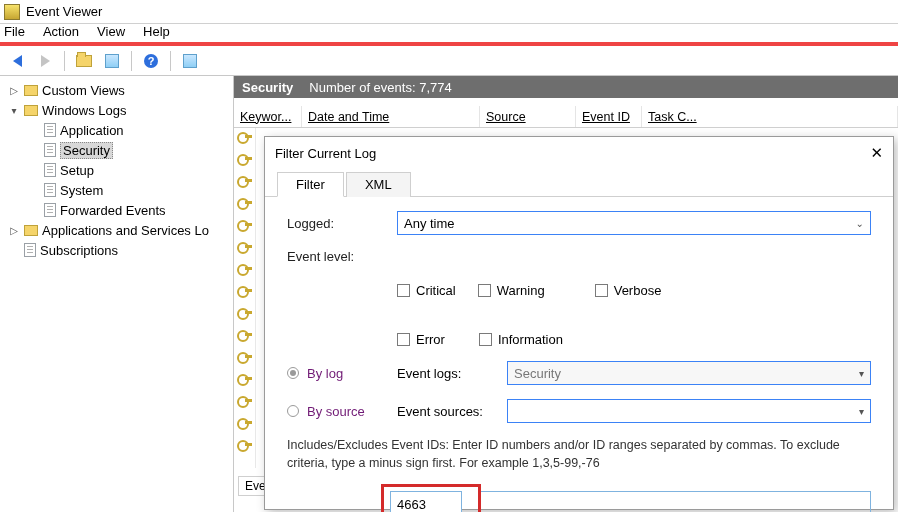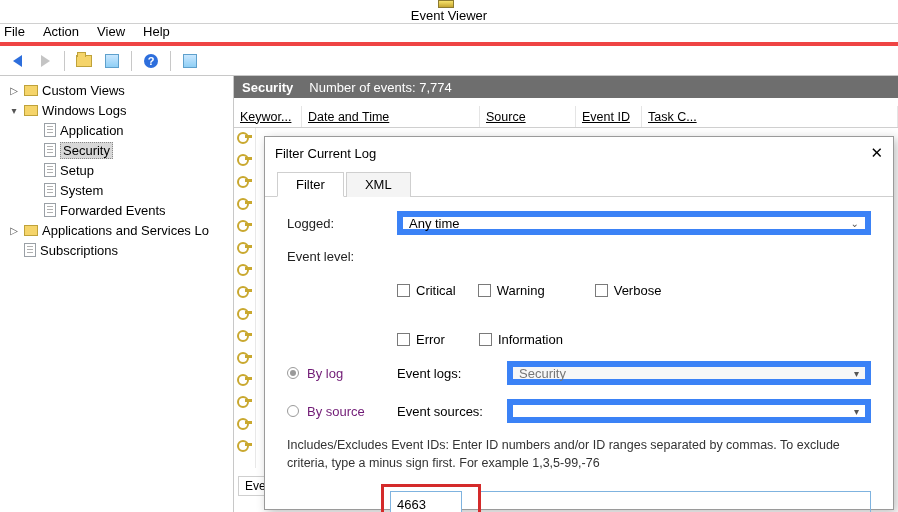--- a/index.html
+++ b/index.html
@@ -13,21 +13,20 @@
     height: 512px;
     position: relative;
   }
   .titlebar {
     height: 24px;
     background: #fff;
     border-bottom: 1px solid #d0d0d0;
     display: flex;
     align-items: center;
     padding: 0 4px;
-    flex-direction: column;
   }
   .titlebar .app-icon {
     width: 16px; height: 16px;
     background: linear-gradient(#f7e26b,#c6a632);
     border: 1px solid #8c7a30;
     margin-right: 6px;
   }
   .menubar {
     height: 22px;
     display: flex;
@@ -166,21 +165,21 @@
     font-size:13px;
     position:relative;
     top:1px;
   }
   .tab.active { background:#fff; border-bottom:1px solid #fff; }
   .dlg-body { padding: 14px 22px; }
   .row { display:flex; align-items:center; margin-bottom: 14px; }
   .lblcol { width: 110px; color:#222;}
   .lblcol.gray{color:#701a75;}
   .dd {
-    flex:1; height:24px; border:6px solid #3b82f6; background:#fff;
+    flex:1; height:24px; border:1px solid #3b82f6; background:#fff;
     display:flex; align-items:center; justify-content:space-between;
     padding:0 6px; font-size:13px;
   }
   .dd.disabled{background:#f7f7f7;color:#777;}
   .dd .chev{font-size:10px;color:#555;}
   .checks { display:flex; gap:22px; flex-wrap:wrap;margin-top:34px;}
   .chk { display:flex; align-items:center; gap:6px; }
   .chk-box{width:13px;height:13px;border:1px solid #7a7a7a;background:#fff;}
   .radio{width:12px;height:12px;border:1px solid #9a9a9a;border-radius:50%;display:inline-block;margin-right:8px;position:relative;}
   .radio.on::after{content:"";position:absolute;left:2px;top:2px;width:6px;height:6px;background:#9a9a9a;border-radius:50%;}

